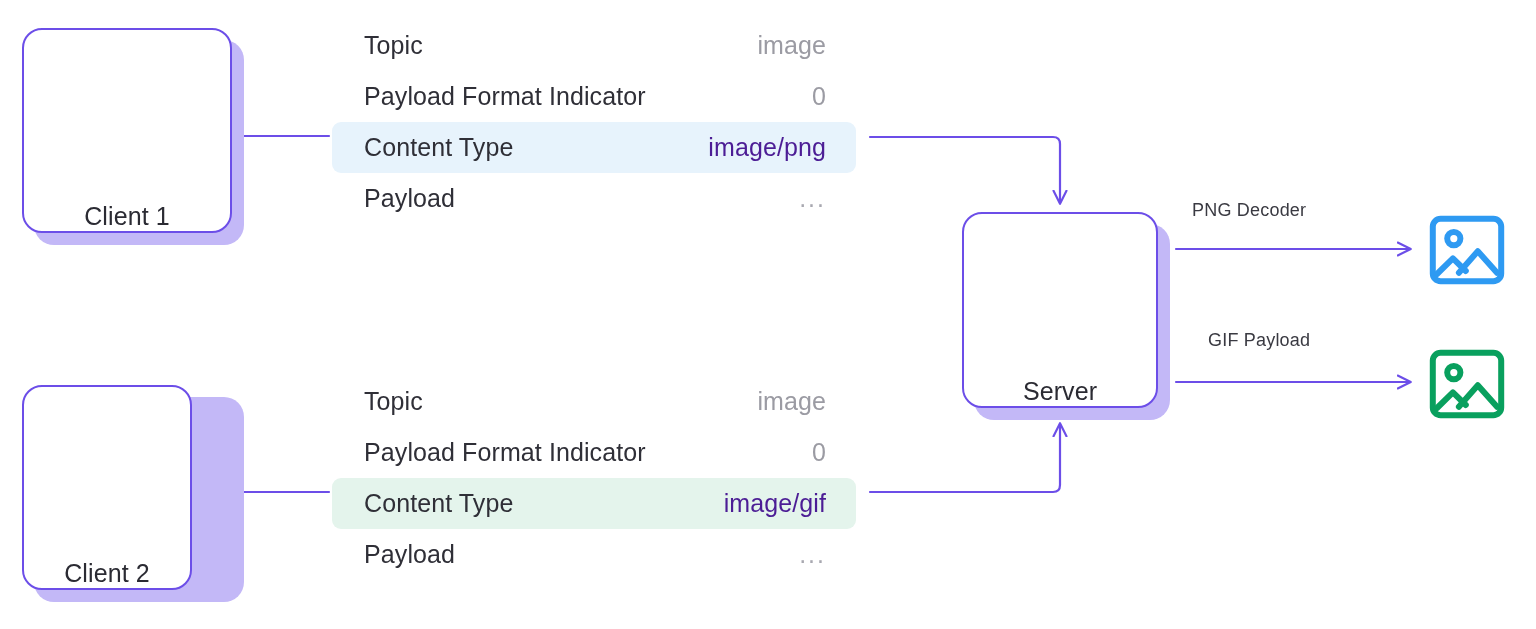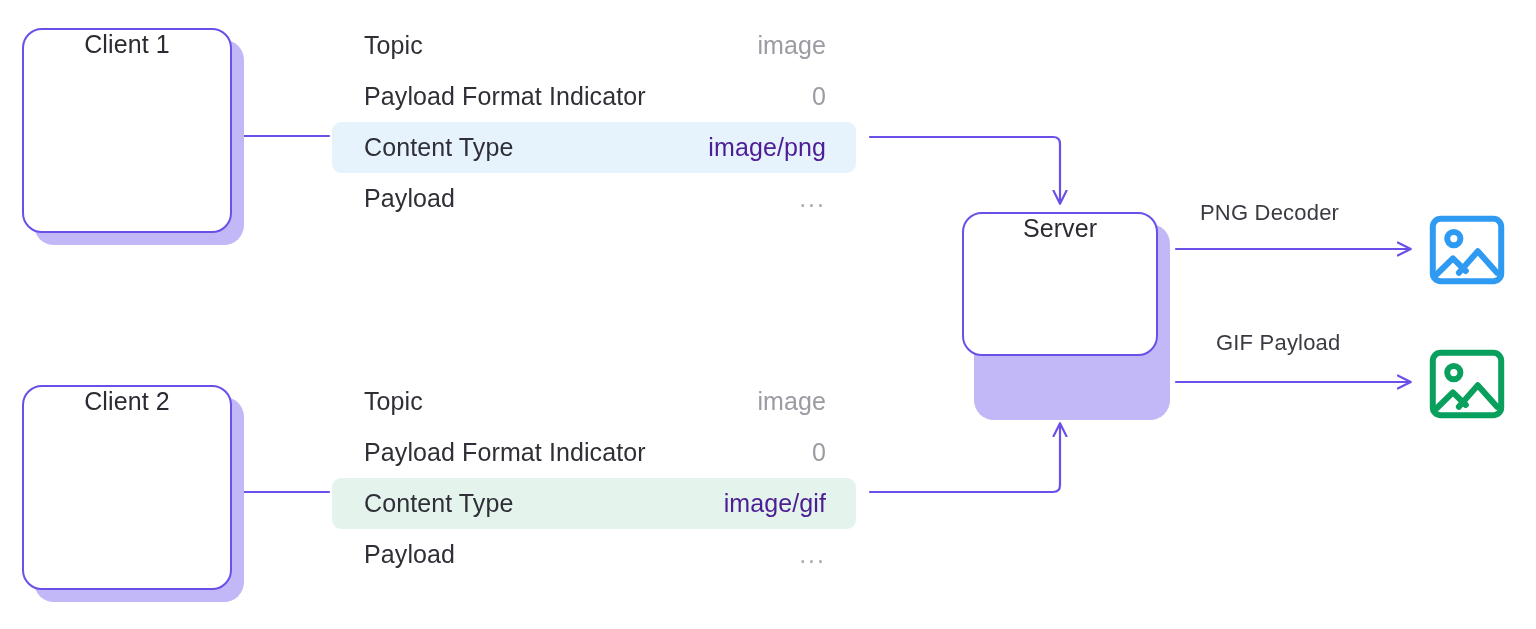--- a/index.html
+++ b/index.html
@@ -20,41 +20,41 @@
   }
 
   
   .node {
     position: absolute;
     box-sizing: border-box;
     background: #ffffff;
     border: 2px solid #6c4ee8;
     border-radius: 20px;
     display: flex;
-    align-items: flex-start;
+    align-items: flex-end;
     justify-content: center;
     color: #2b2b33;
     font-size: 25px;
     letter-spacing: .1px;
     z-index: 3;
   }
   .node-shadow {
     position: absolute;
     background: #c3b8f7;
     border-radius: 20px;
     z-index: 2;
   }
 
   #client1-box { left: 22px;  top: 28px;  width: 210px; height: 205px; }
   #client1-shadow { left: 34px; top: 40px; width: 210px; height: 205px; }
 
-  #client2-box { left: 22px;  top: 385px; width: 210px; height: 205px; }
+  #client2-box { left: 22px;  top: 385px; width: 170px; height: 205px; }
   #client2-shadow { left: 34px; top: 397px; width: 210px; height: 205px; }
 
-  #server-box { left: 962px; top: 212px; width: 196px; height: 144px; font-size: 25px; }
+  #server-box { left: 962px; top: 212px; width: 196px; height: 196px; font-size: 25px; }
   #server-shadow { left: 974px; top: 224px; width: 196px; height: 196px; }
 
   
   .msg-table {
     position: absolute;
     width: 524px;
     z-index: 3;
   }
   #msg-table-1 { left: 332px; top: 20px; }
   #msg-table-2 { left: 332px; top: 376px; }
@@ -96,26 +96,25 @@
     top: 0;
     width: 1536px;
     height: 629px;
     z-index: 1;
     pointer-events: none;
   }
 
   
   .decoder-label {
     position: absolute;
-    font-size: 22px;
+    font-size: 18px;
     color: #3a3a42;
     letter-spacing: .2px;
     white-space: nowrap;
     z-index: 3;
-    margin-left: 8px;
   }
   #png-decoder-label { left: 1192px; top: 200px; }
   #gif-decoder-label { left: 1208px; top: 330px; }
 
   .decoder-icon {
     position: absolute;
     z-index: 3;
   }
   #png-decoder-icon { left: 1428px; top: 214px; }
   #gif-decoder-icon { left: 1428px; top: 348px; }

